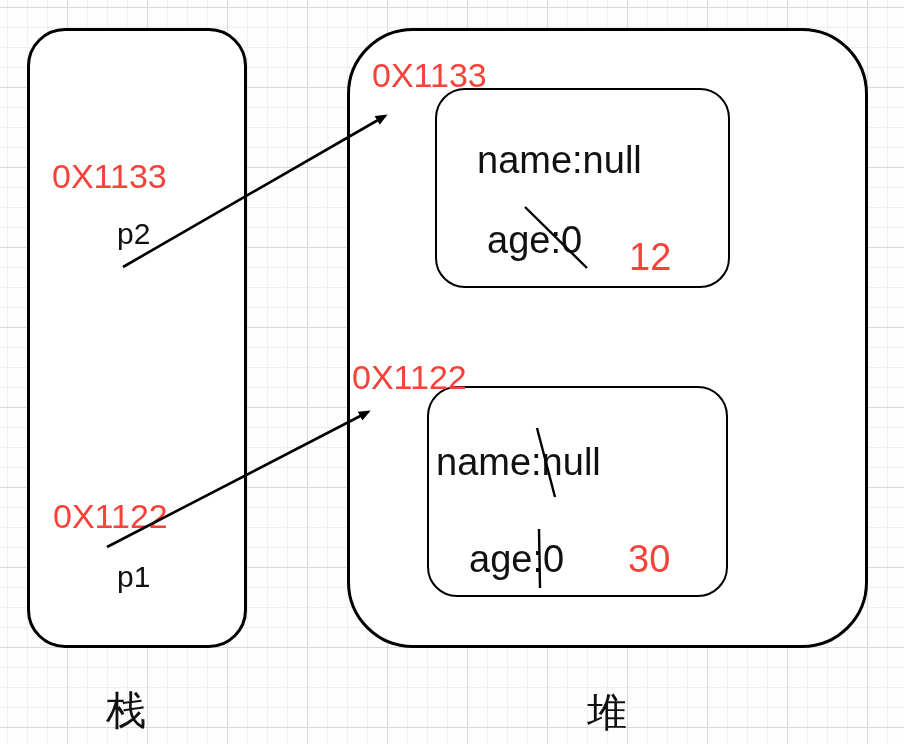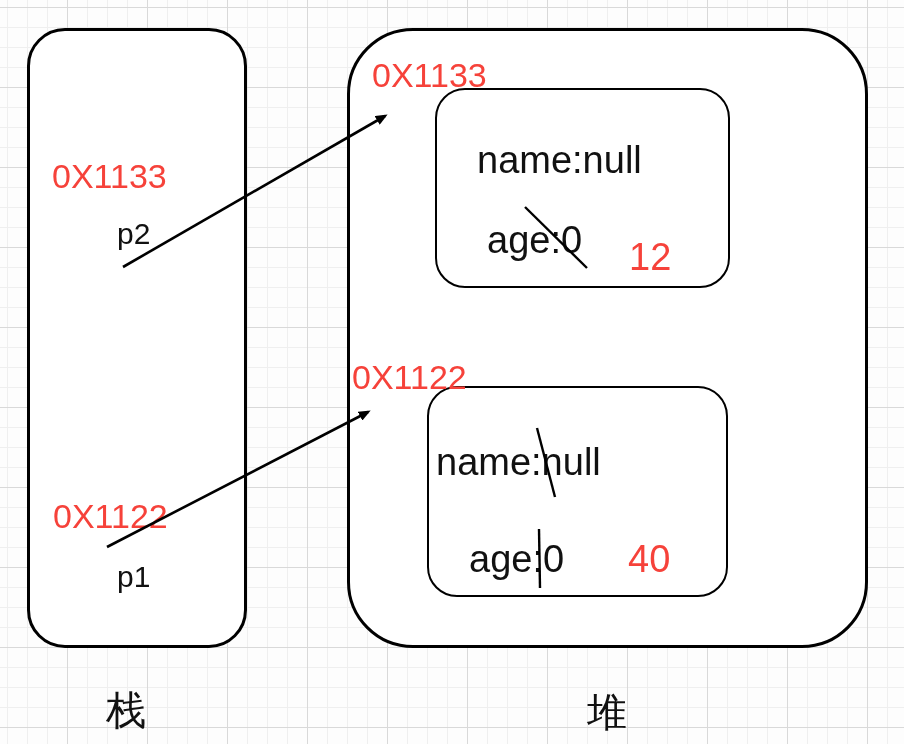--- a/index.html
+++ b/index.html
@@ -83,21 +83,21 @@
   <div class="txt addr red" id="heap-addr-2">0X1122</div>
 
   <div class="txt field" id="obj1-name">name:null</div>
   <div class="txt field" id="obj1-age">age:0</div>
   <div class="txt field red" id="obj1-new-age">12</div>
 
   <div class="txt field" id="obj2-name-line">
     <span>name:null</span>
   </div>
   <div class="txt field" id="obj2-age">age:0</div>
-  <div class="txt field red" id="obj2-new-age">40</div>
+  <div class="txt field red" id="obj2-new-age">30</div>
 
   <div class="txt region-label" id="stack-label">栈</div>
   <div class="txt region-label" id="heap-label">堆</div>
 
 
   <svg id="overlay" width="904" height="744" viewBox="0 0 904 744">
     <defs>
       <marker id="arrowhead" markerWidth="12" markerHeight="10" refX="9" refY="5" orient="auto" markerUnits="userSpaceOnUse">
         <path d="M0,0 L12,5 L0,10 Z" fill="#000000"></path>
       </marker>

